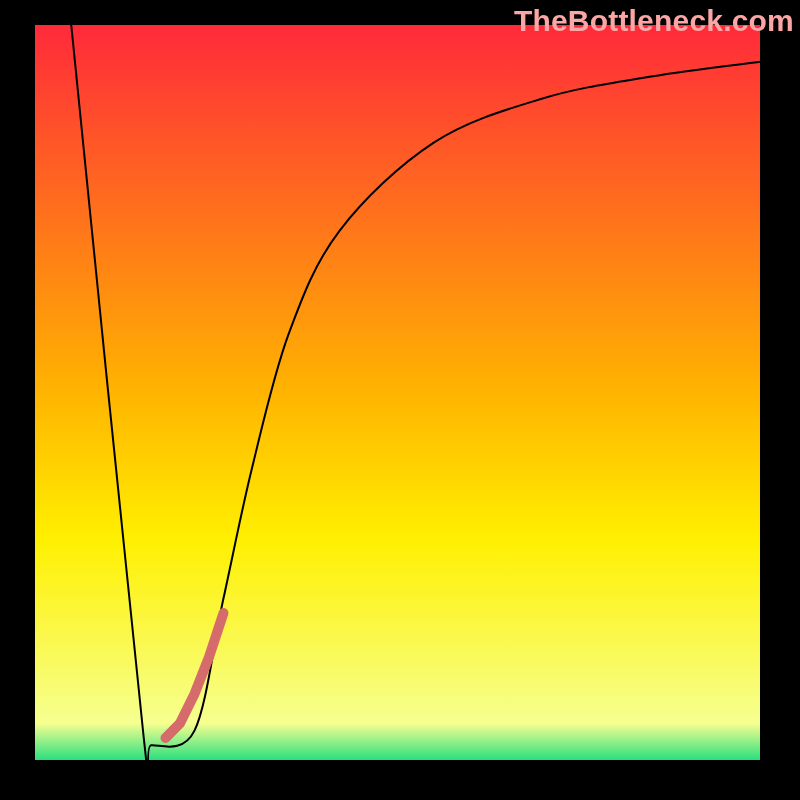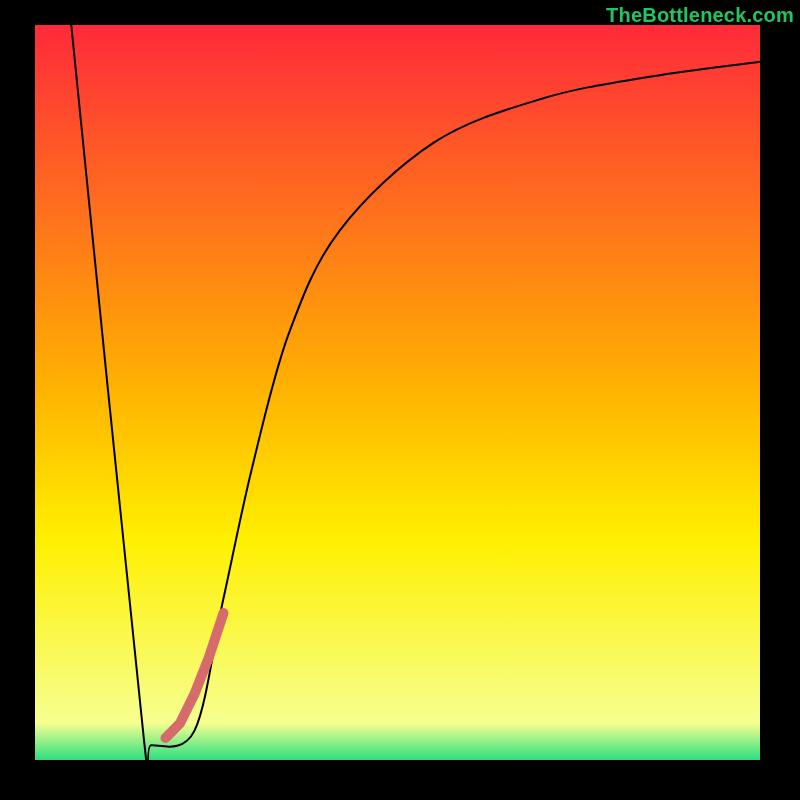--- a/index.html
+++ b/index.html
@@ -1,17 +1,17 @@
 <!DOCTYPE html>
 <html><head>
 <meta charset="utf-8">
 <style>
 html,body{margin:0;padding:0;width:800px;height:800px;overflow:hidden;background:#000}
 .chart{position:absolute;inset:0}
-.attr{position:absolute;top:4px;right:6px;color:#22c55e;font-family:Arial,Helvetica,sans-serif;font-size:20px;font-weight:600;letter-spacing:.2px}
+.attr{position:absolute;top:4px;right:6px;color:#fca5a5;font-family:Arial,Helvetica,sans-serif;font-size:30px;font-weight:600;letter-spacing:.2px}
 svg{position:absolute;inset:0}
 </style>
 </head>
 <body>
 
 <div class="chart">
   <svg viewBox="0 0 800 800" preserveAspectRatio="none">
     <defs>
       <linearGradient id="bg" x1="0" y1="0" x2="0" y2="1">
 

